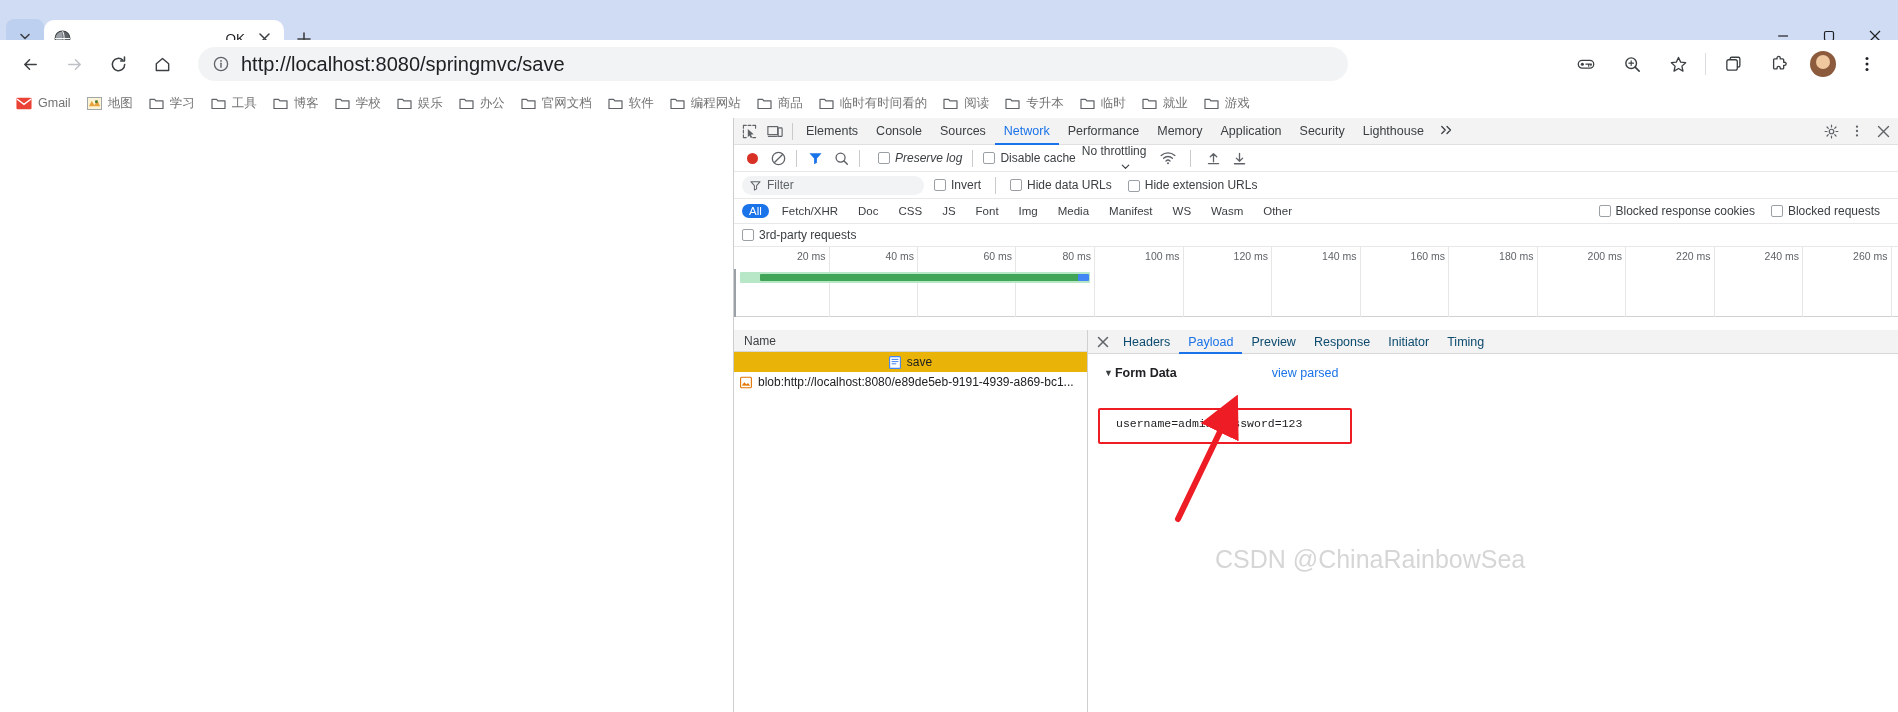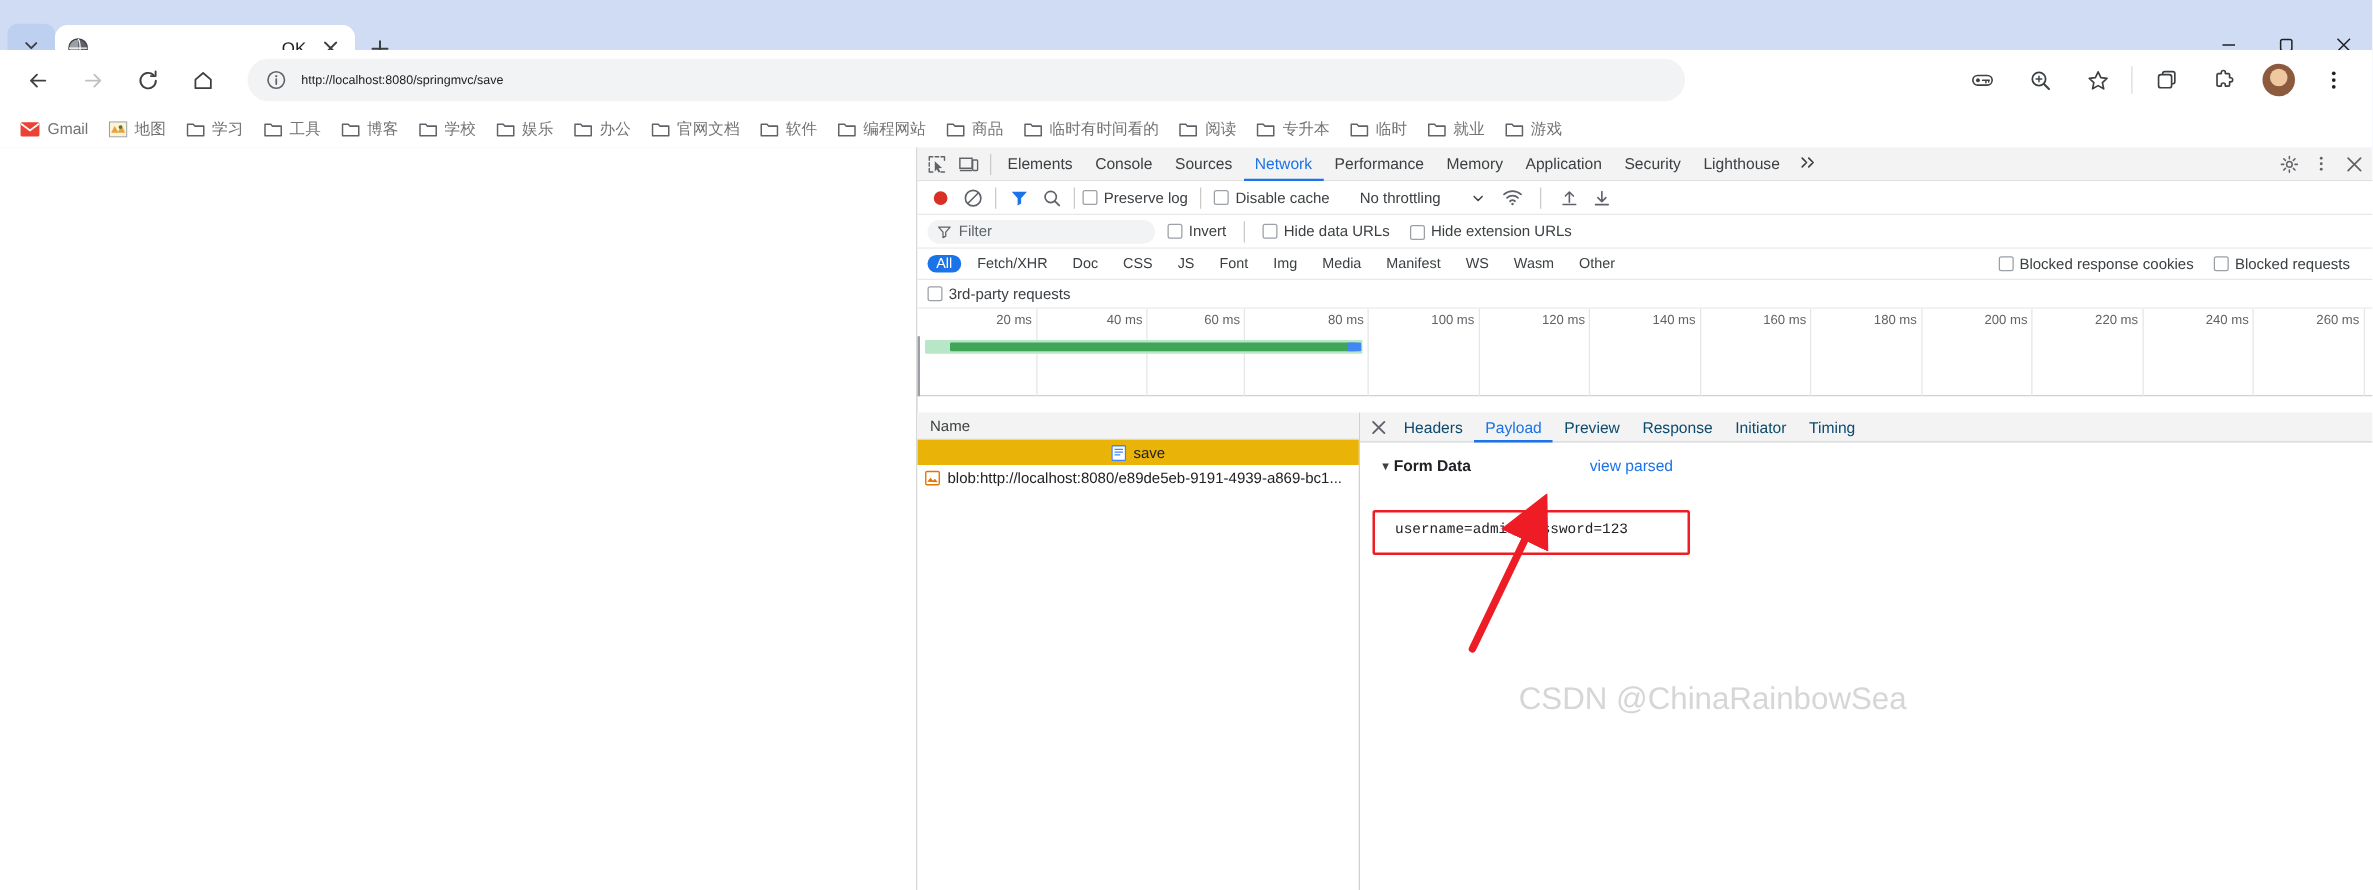--- a/index.html
+++ b/index.html
@@ -42,21 +42,21 @@
     background:#ffffff; display:flex; align-items:center; padding:0 8px;
   }
   .navbtn { width:34px; height:34px; margin:0 5px; display:flex; align-items:center; justify-content:center; color:#5f6368; }
   .navbtn.disabled { color:#bdc1c6; }
   .omnibox {
     flex:1; height:34px; background:#f1f3f4; border-radius:17px;
     display:flex; align-items:center; padding:0 14px; margin:0 10px 0 14px;
     max-width:1150px;
   }
   .omni-icon { width:18px; height:18px; color:#5f6368; display:flex; align-items:center; justify-content:center; margin-right:11px; }
-  .omni-url { font-size:10px; color:#202124; white-space:nowrap; }
+  .omni-url { font-size:20px; color:#202124; white-space:nowrap; }
   .tb-right { display:flex; align-items:center; margin-left:auto; }
   .tb-right .navbtn { margin:0 6px; }
   .avatar {
     width:26px; height:26px; border-radius:50%; margin:0 8px;
     background:#8c5a3c; position:relative; overflow:hidden;
   }
   .avatar:after {
     content:""; position:absolute; left:6px; top:4px; width:14px; height:14px;
     border-radius:50%; background:#f0c8a0;
   }
@@ -487,30 +487,30 @@
         <path d="M1.5 2.5h13l-5 5.6v4.6l-3 1.6V8.1z" fill="#1a73e8"></path>
       </svg>
     </div>
     <div class="rec-btn">
       <svg width="15" height="15" viewBox="0 0 16 16">
         <circle cx="7" cy="7" r="4.8" fill="none" stroke="#5f6368" stroke-width="1.4"></circle>
         <path d="M10.5 10.5 L14.2 14.2" stroke="#5f6368" stroke-width="1.6" stroke-linecap="round"></path>
       </svg>
     </div>
     <div class="dt-sep"></div>
-    <label class="cb" style="margin-left:0;">
+    <label class="cb" style="margin-left:12px;font-style:italic;">
       <span class="cbx"></span>
       <span>Preserve log</span>
     </label>
     <div class="dt-sep" style="margin:0 8px;"></div>
     <label class="cb">
       <span class="cbx"></span>
       <span>Disable cache</span>
     </label>
-    <div class="throttle" style="margin-left:22px;">
+    <div class="throttle" style="margin-left:4px;flex-direction:column;">
       <span>No throttling</span>
       <svg width="11" height="11" viewBox="0 0 12 12" style="margin-left:22px;">
         <path d="M2.5 4.5 L6 8 L9.5 4.5" stroke="#3c4043" stroke-width="1.3" fill="none" stroke-linecap="round" stroke-linejoin="round"></path>
       </svg>
     </div>
     <div class="rec-btn" style="margin-left:8px;">
       <svg width="16" height="14" viewBox="0 0 16 14">
         <path d="M1.2 4.5a10 10 0 0 1 13.6 0" fill="none" stroke="#5f6368" stroke-width="1.4" stroke-linecap="round"></path>
         <path d="M3.6 7.3a6.4 6.4 0 0 1 8.8 0" fill="none" stroke="#5f6368" stroke-width="1.4" stroke-linecap="round"></path>
         <path d="M6 10a2.9 2.9 0 0 1 4 0" fill="none" stroke="#5f6368" stroke-width="1.4" stroke-linecap="round"></path>
@@ -589,21 +589,21 @@
   </div>
 
   <div class="overview">
     <div id="ov-ticks">
         <div class="ov-tick" style="left: 94.5px;">
           <span>20 ms</span>
         </div>
         <div class="ov-tick" style="left: 183px;">
           <span>40 ms</span>
         </div>
-        <div class="ov-tick" style="left: 261px; text-decoration: underline;">
+        <div class="ov-tick" style="left: 281px; text-decoration: underline;">
           <span>60 ms</span>
         </div>
         <div class="ov-tick" style="left: 360px;">
           <span>80 ms</span>
         </div>
         <div class="ov-tick" style="left: 448.5px;">
           <span>100 ms</span>
         </div>
         <div class="ov-tick" style="left: 537px;">
           <span>120 ms</span>

